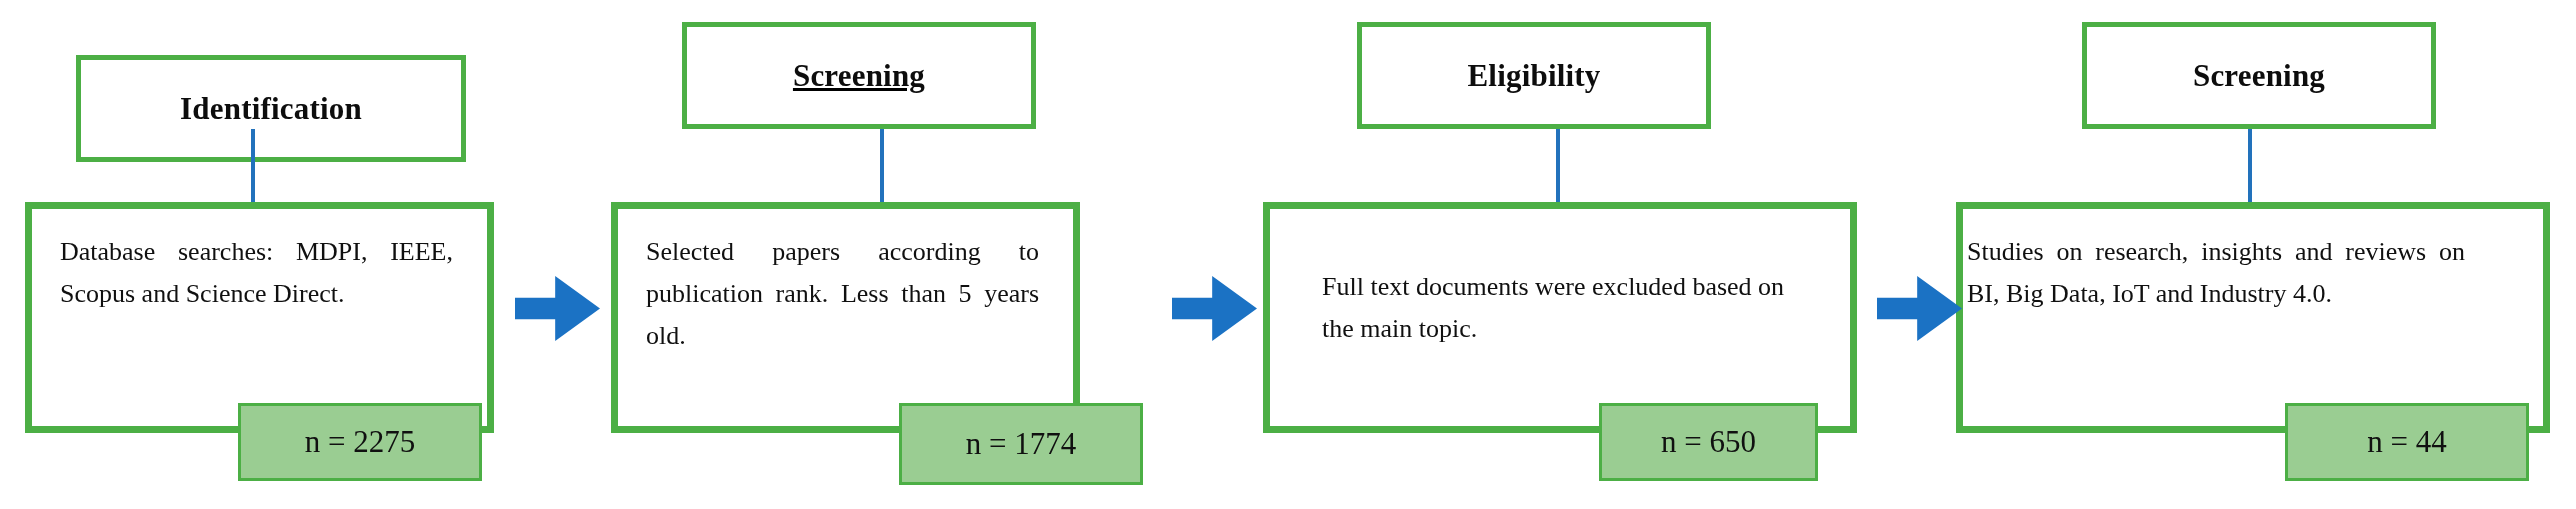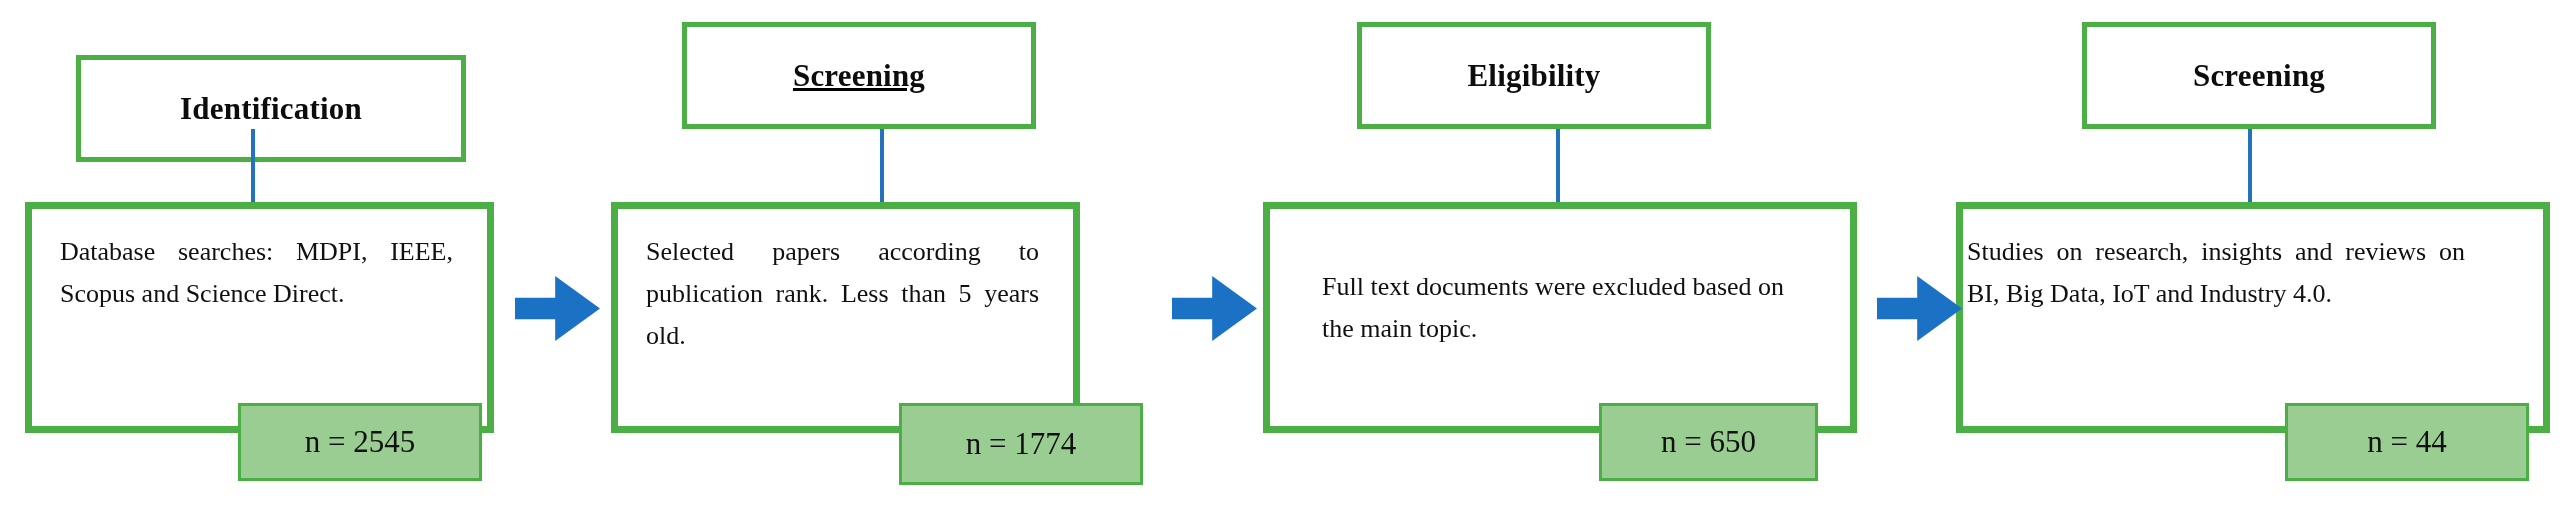--- a/index.html
+++ b/index.html
@@ -85,21 +85,21 @@
     </div>
 
     <div class="connector" style="left:251px;top:129px;height:73px;"></div>
 
     <div class="body-box" style="left:25px;top:202px;width:469px;height:231px;">
     </div>
 
     <div class="body-text" style="left:60px;top:231px;width:393px;">Database searches: MDPI, IEEE, Scopus and Science Direct.</div>
 
     <div class="count-badge" style="left:238px;top:403px;width:244px;height:78px;">
-      <span>n = 2545</span>
+      <span>n = 2275</span>
     </div>
   </div>
 
   <div class="arrow" style="left:515px;top:276px;width:85px;height:65px;">
     <svg width="85" height="65" viewBox="0 0 110 84" xmlns="http://www.w3.org/2000/svg">
       <polygon points="0,28 52,28 52,0 110,42 52,84 52,56 0,56" fill="#1B72C4"></polygon>
     </svg>
   </div>
 
   <div class="stage">

